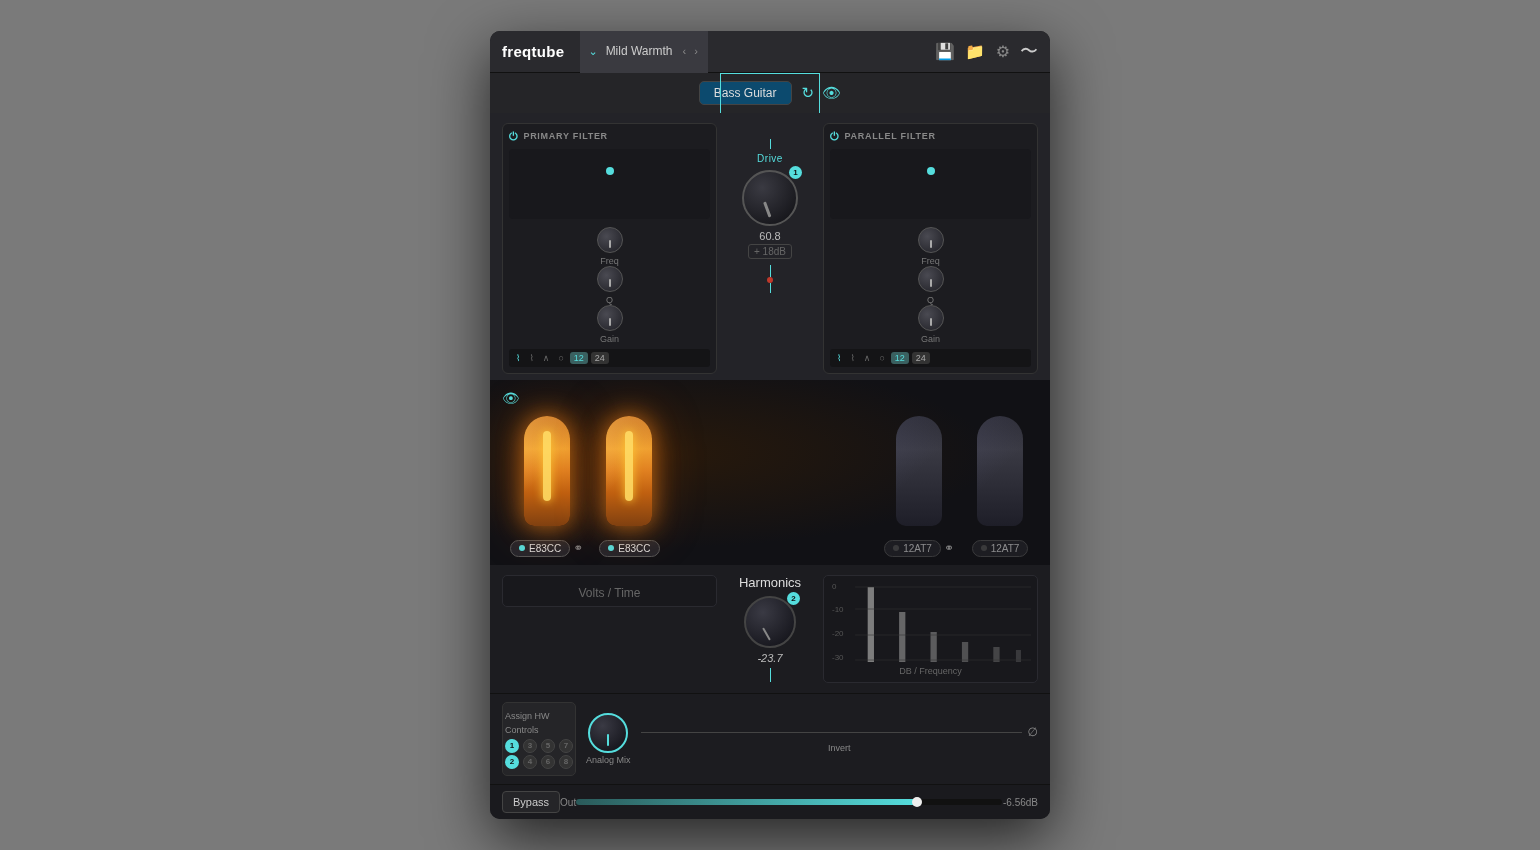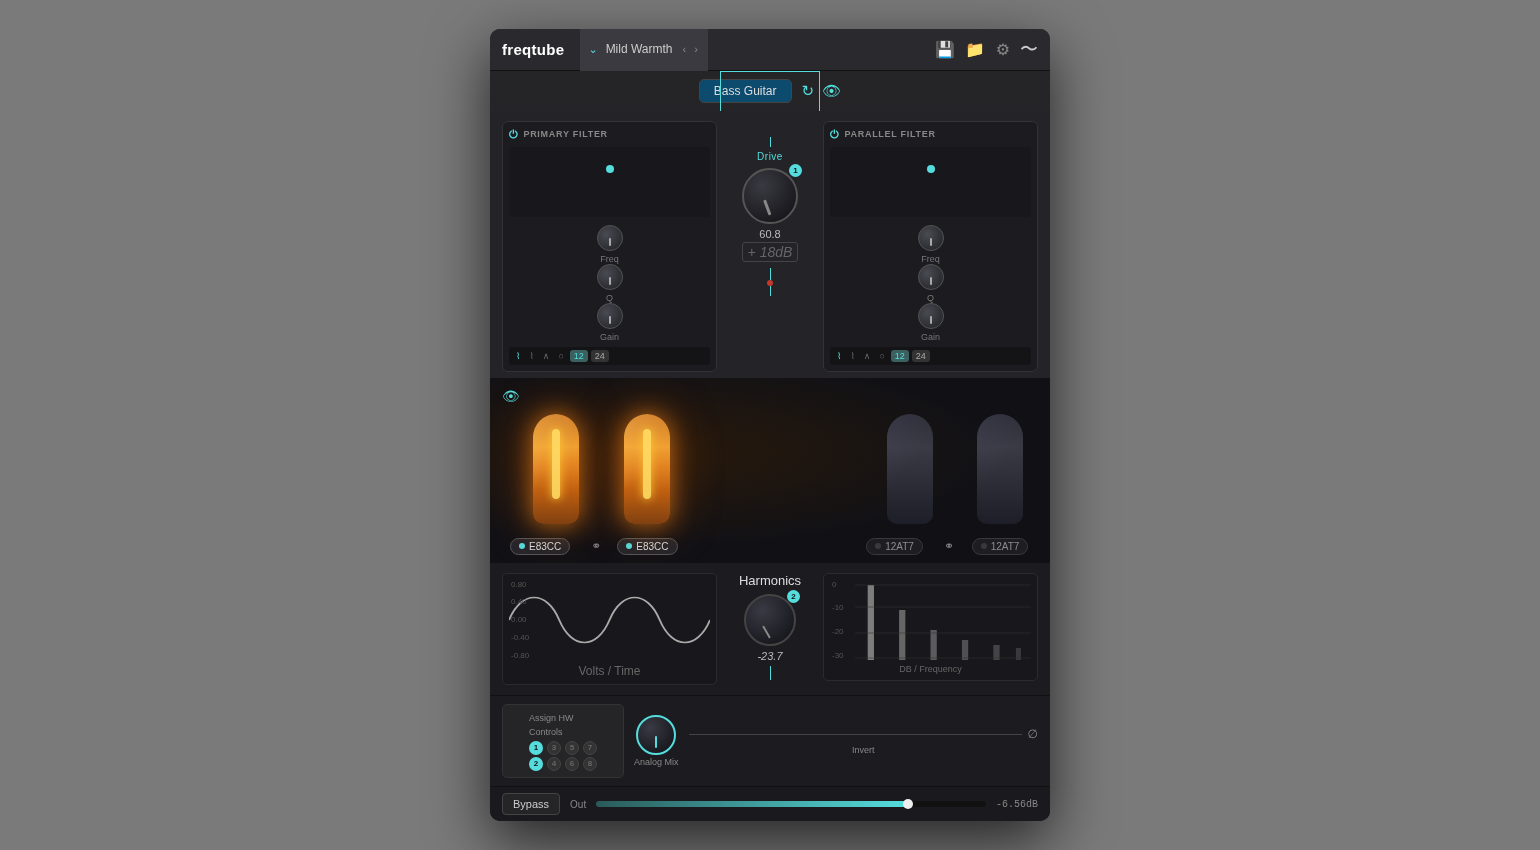--- a/index.html
+++ b/index.html
@@ -238,27 +238,26 @@
       left: 50%; transform: translateX(-50%) rotate(-20deg);
       border-radius: 1px;
       transform-origin: bottom center;
     }
     .drive-value {
       font-size: 11px;
       color: #bbb;
       margin-bottom: 2px;
     }
     .drive-db {
-      font-size: 14px;
+      font-size: 10px;
       color: #666;
       border: 1px solid #444;
       padding: 1px 5px;
       border-radius: 3px;
       cursor: pointer;
-      font-style: italic;
     }
 
     
     .tube-section {
       background: #141416;
       height: 185px;
       position: relative;
       display: flex;
       align-items: flex-end;
       padding: 0 20px 8px;
@@ -325,21 +324,21 @@
     .tube-body-cold::before {
       content: '';
       position: absolute;
       inset: 0;
       background: linear-gradient(135deg, rgba(100,100,140,0.2) 0%, transparent 50%);
       border-radius: inherit;
     }
     .tube-label-row {
       display: flex;
       align-items: center;
-      gap: 21px;
+      gap: 3px;
       justify-content: flex-end;
     }
     .tube-label {
       background: rgba(40,40,46,0.9);
       border: 1px solid #555;
       border-radius: 12px;
       padding: 2px 8px;
       font-size: 10px;
       color: #ddd;
       display: flex; align-items: center; gap: 4px;
@@ -458,21 +457,21 @@
       padding: 8px 12px;
       display: flex;
       align-items: center;
       gap: 10px;
       border-top: 1px solid #111;
     }
     .hw-controls {
       background: #252528;
       border: 1px solid #333;
       border-radius: 5px;
-      padding: 6px 26px;
+      padding: 6px 2px;
       font-size: 9px;
       color: #888;
       line-height: 1.6;
     }
     .hw-dots {
       display: flex;
       gap: 4px;
       margin-top: 2px;
     }
     .hw-dot {
@@ -524,21 +523,21 @@
       font-size: 12px; color: #888;
     }
     .invert-label { font-size: 9px; color: #888; }
 
     
     .output-bar {
       background: #1a1a1e;
       display: flex;
       align-items: center;
       padding: 6px 12px;
-      gap: 10px;
+      gap: 0;
       border-top: 1px solid #111;
     }
     .bypass-btn {
       background: #252528;
       border: 1px solid #444;
       border-radius: 4px;
       color: #ccc;
       font-size: 11px;
       padding: 4px 10px;
       cursor: pointer;
@@ -562,21 +561,21 @@
     }
     .out-slider-thumb {
       width: 10px; height: 10px;
       background: #eee;
       border-radius: 50%;
       position: absolute;
       top: 50%; left: 80%;
       transform: translate(-50%, -50%);
     }
     .out-db {
-      font-size: 10px; color: #888; min-width: 36px; text-align: right; font-family: Liberation Mono, monospace;
+      font-size: 10px; color: #888; min-width: 36px; text-align: right;
     }
     .connector-dot {
       width: 6px; height: 6px;
       background: #c0392b;
       border-radius: 50%;
       margin: 0 auto;
     }
 
     .badge-2 {
       background: #5dd;
@@ -776,32 +775,20 @@
           <span class="power-dot" style="background:#555;"></span>
           <span>12AT7</span>
         </div>
       </div>
     </div>
   </div>
 
   <div class="harmonics-section">
 
     <div class="waveform-block">
-      <div class="waveform-display">
-        <div class="waveform-labels">
-          <span>0.80</span>
-          <span>0.40</span>
-          <span>0.00</span>
-          <span>-0.40</span>
-          <span>-0.80</span>
-        </div>
-        <svg class="waveform-svg" viewBox="0 0 160 80" preserveAspectRatio="none">
-          <path d="M 0 40 C 10 10, 30 10, 40 40 C 50 70, 70 70, 80 40 C 90 10, 110 10, 120 40 C 130 70, 150 70, 160 40" stroke="#aaa" stroke-width="1.5" fill="none"></path>
-        </svg>
-      </div>
       <div class="waveform-label">Volts / Time</div>
     </div>
 
     <div class="harmonics-center">
       <span class="harmonics-title">Harmonics</span>
       <div class="relative">
         <div class="harmonics-knob"></div>
         <span class="badge-2">2</span>
       </div>
       <span class="harmonics-value">-23.7</span>

